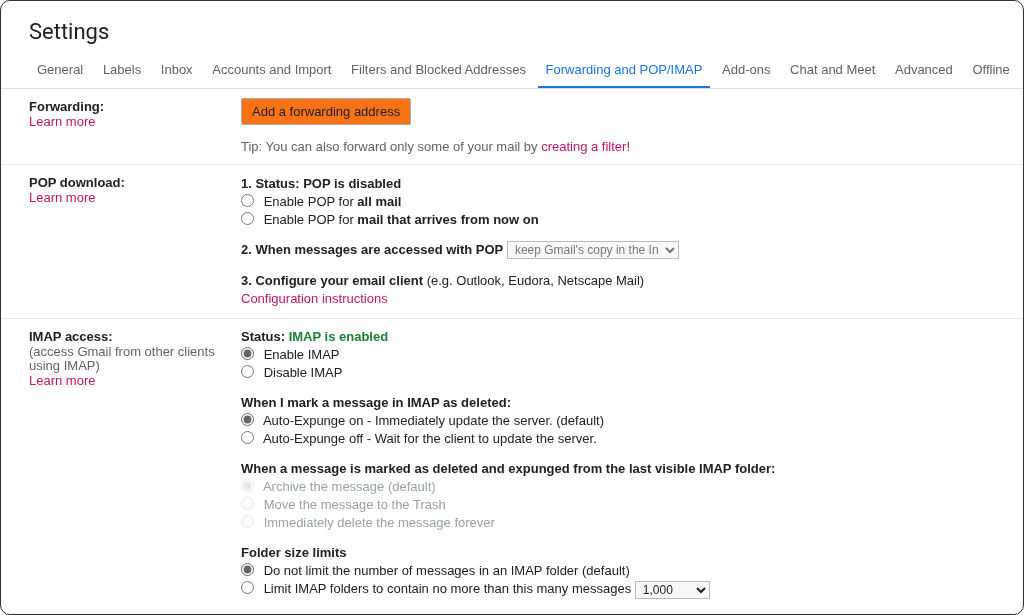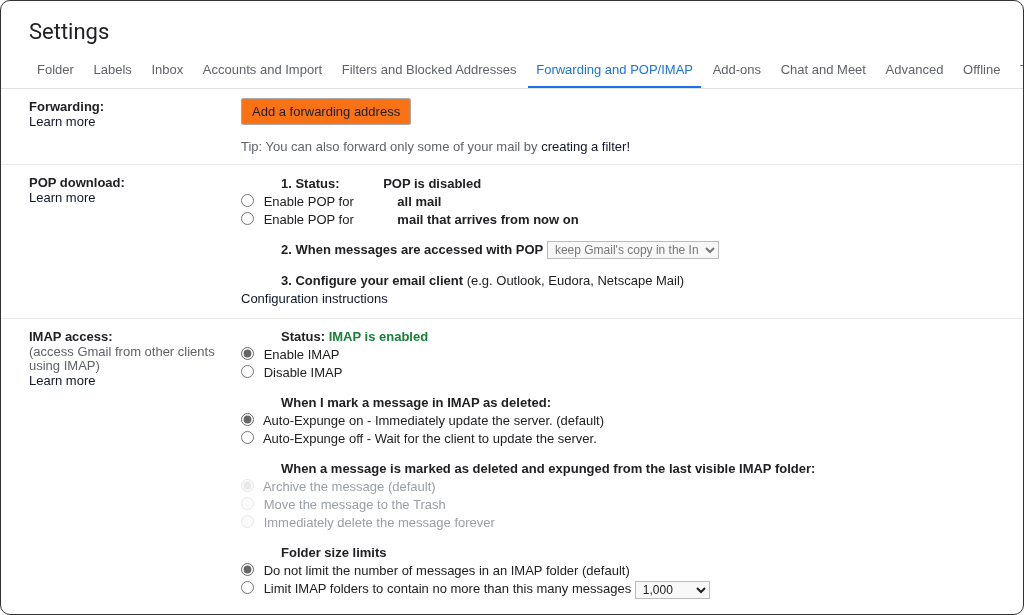--- a/index.html
+++ b/index.html
@@ -59,21 +59,21 @@
       font-weight: 700;
       color: #202124;
     }
     .label-col .sub {
       font-size: 13px;
       color: #5f6368;
       line-height: 14px;
       margin-top: 1px;
     }
     a.link {
-      color: #0f172a;
+      color: #be185d;
       text-decoration: none;
       cursor: pointer;
       font-weight: 400;
       font-size: 13px;
     }
     .body-col { flex: 1; }
     .btn {
       display: inline-block;
       background: #f97316;
       border: 1px solid #aaa;
@@ -91,42 +91,42 @@
     }
     .row-text { line-height: 17px; padding: 0.5px 0; }
     .row-opt { line-height: 17px; padding: 0.5px 0; }
     .row-opt input[type=radio] {
       margin: 0 6px 0 0;
       vertical-align: -1px;
       accent-color: #666;
     }
     .row-opt.dim { color: #9aa0a6; }
     .row-opt.dim input[type=radio] { opacity: 0.5; }
-    b, .bold { font-weight: 700; margin-left: 40px; }
+    b, .bold { font-weight: 700; }
     .green { color: #188038; font-weight: 700; }
     .spacer12 { height: 12px; }
     select {
       font-family: inherit;
       font-size: 12px;
       color: #777;
       border: 1px solid #bbb;
       background: #f8f8f8;
       padding: 0 3px;
       height: 18px;
       vertical-align: middle;
     }
     select.small { font-size: 12px; color:#202124; width: 75px; }
   </style>
 </head>
 <body>
 
 <div class="page-title">Settings</div>
 
 <div class="tab-row">
-  <span class="tab">Folder</span>
+  <span class="tab">General</span>
   <span class="tab">Labels</span>
   <span class="tab">Inbox</span>
   <span class="tab">Accounts and Import</span>
   <span class="tab">Filters and Blocked Addresses</span>
   <span class="tab active">Forwarding and POP/IMAP</span>
   <span class="tab">Add-ons</span>
   <span class="tab">Chat and Meet</span>
   <span class="tab">Advanced</span>
   <span class="tab">Offline</span>
   <span class="tab">Themes</span>

